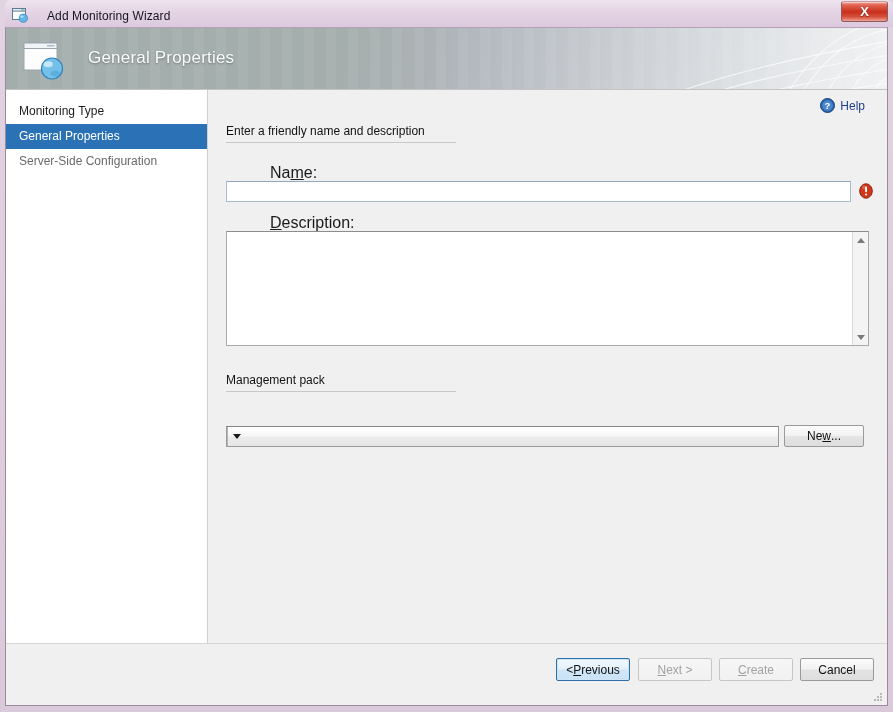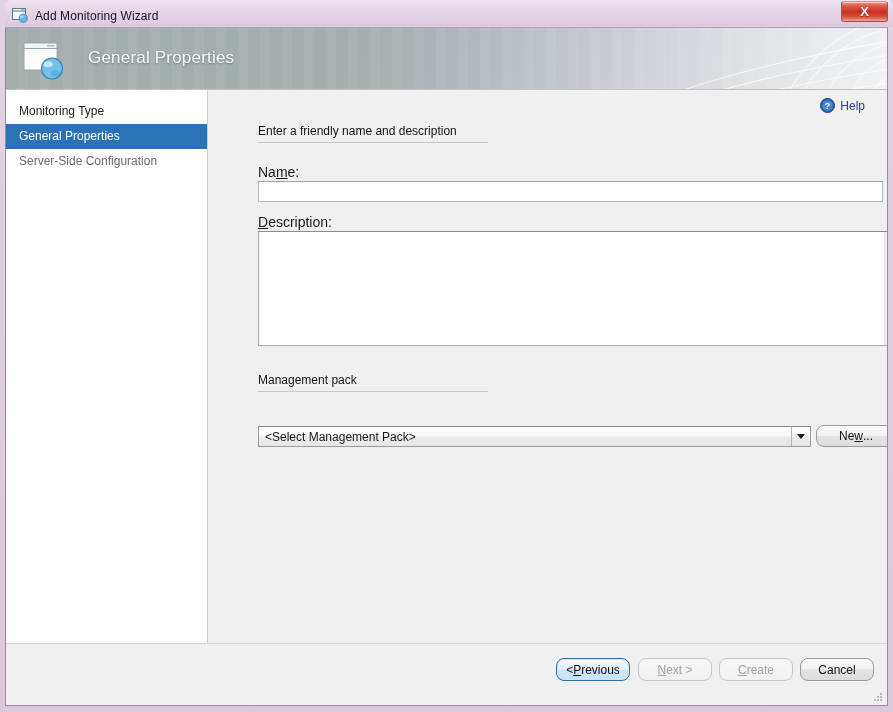--- a/index.html
+++ b/index.html
@@ -22,20 +22,21 @@
     display: flex; flex-direction: column;
   }
 
   
   .titlebar {
     height: 23px;
     flex: 0 0 23px;
     position: relative;
     display: flex; align-items: center;
     padding-left: 3px;
+    gap: 12px;
   }
   .titlebar-glass {
     position: absolute;
     left: 0; top: -4px; right: -5px; height: 27px;
     background: linear-gradient(180deg,#efe4ef 0%, #e4d4e5 45%, #dcc9dd 100%);
     border-top-left-radius: 6px;
     border-top-right-radius: 6px;
   }
   .title-icon {
     position: relative; z-index: 2;
@@ -120,21 +121,20 @@
     text-shadow: 0 1px 2px rgba(60,70,75,.55);
     letter-spacing: .2px;
   }
 
   
   .body {
     flex: 1 1 auto;
     display: flex;
     position: relative;
     min-height: 0;
-    gap: 32px;
   }
   .sidebar {
     flex: 0 0 202px;
     background: #ffffff;
     border-right: 1px solid #cfcfcf;
     padding-top: 9px;
     height: 553px;
   }
   .nav-item {
     height: 25px;
@@ -176,22 +176,23 @@
     padding-bottom: 3px;
   }
   .section-rule {
     position: absolute;
     height: 1px;
     background: #c8c8c8;
   }
 
   .field-label {
     position: absolute;
-    font-size: 14px; color: #1a1a1a;
+    font-size: 16px; color: #1a1a1a;
     white-space: nowrap;
+    margin-left: 44px;
   }
   .acc { text-decoration: underline; }
 
   
   .text-input {
     position: absolute;
     background: #ffffff;
     border: 1px solid #a6bdd0;
     border-top-color: #8fa8bd;
     font-size: 12px;
@@ -263,21 +264,21 @@
     border-left: 4px solid transparent;
     border-right: 4px solid transparent;
     border-top: 5px solid #1a1a1a;
   }
 
   
   .btn {
     position: absolute;
     height: 23px;
     border: 1px solid #9a9a9a;
-    border-radius: 8px;
+    border-radius: 2px;
     background: linear-gradient(180deg,#fbfbfb 0%, #f2f2f2 47%, #e3e3e3 53%, #dedede 100%);
     font-size: 12px;
     color: #111;
     display: flex; align-items: center; justify-content: center;
     cursor: pointer;
     white-space: nowrap;
     font-family: "Liberation Sans", sans-serif;
   }
   .btn.disabled {
     color: #a2a2a2;
@@ -417,21 +418,20 @@
                 <div class="tri-dn"></div>
               </div>
           </div>
         </div>
 
         <div class="section-head" style="left:18px; top:283px;">Management pack</div>
         <div class="section-rule" style="left:18px; top:301px; width:230px;"></div>
 
 
         <div class="combo" style="left:18px; top:336px; width:553px; height:21px;">
-          <span class="combo-text">&lt;Select Management Pack&gt;</span>
           <span class="combo-arrow">
               <span class="tri"></span>
             </span>
         </div>
 
         <div class="btn" style="left:576px; top:335px; width:80px; height:22px;">
             <span>Ne</span>
             <span class="acc">w</span>
             <span>...</span>
           </div>

